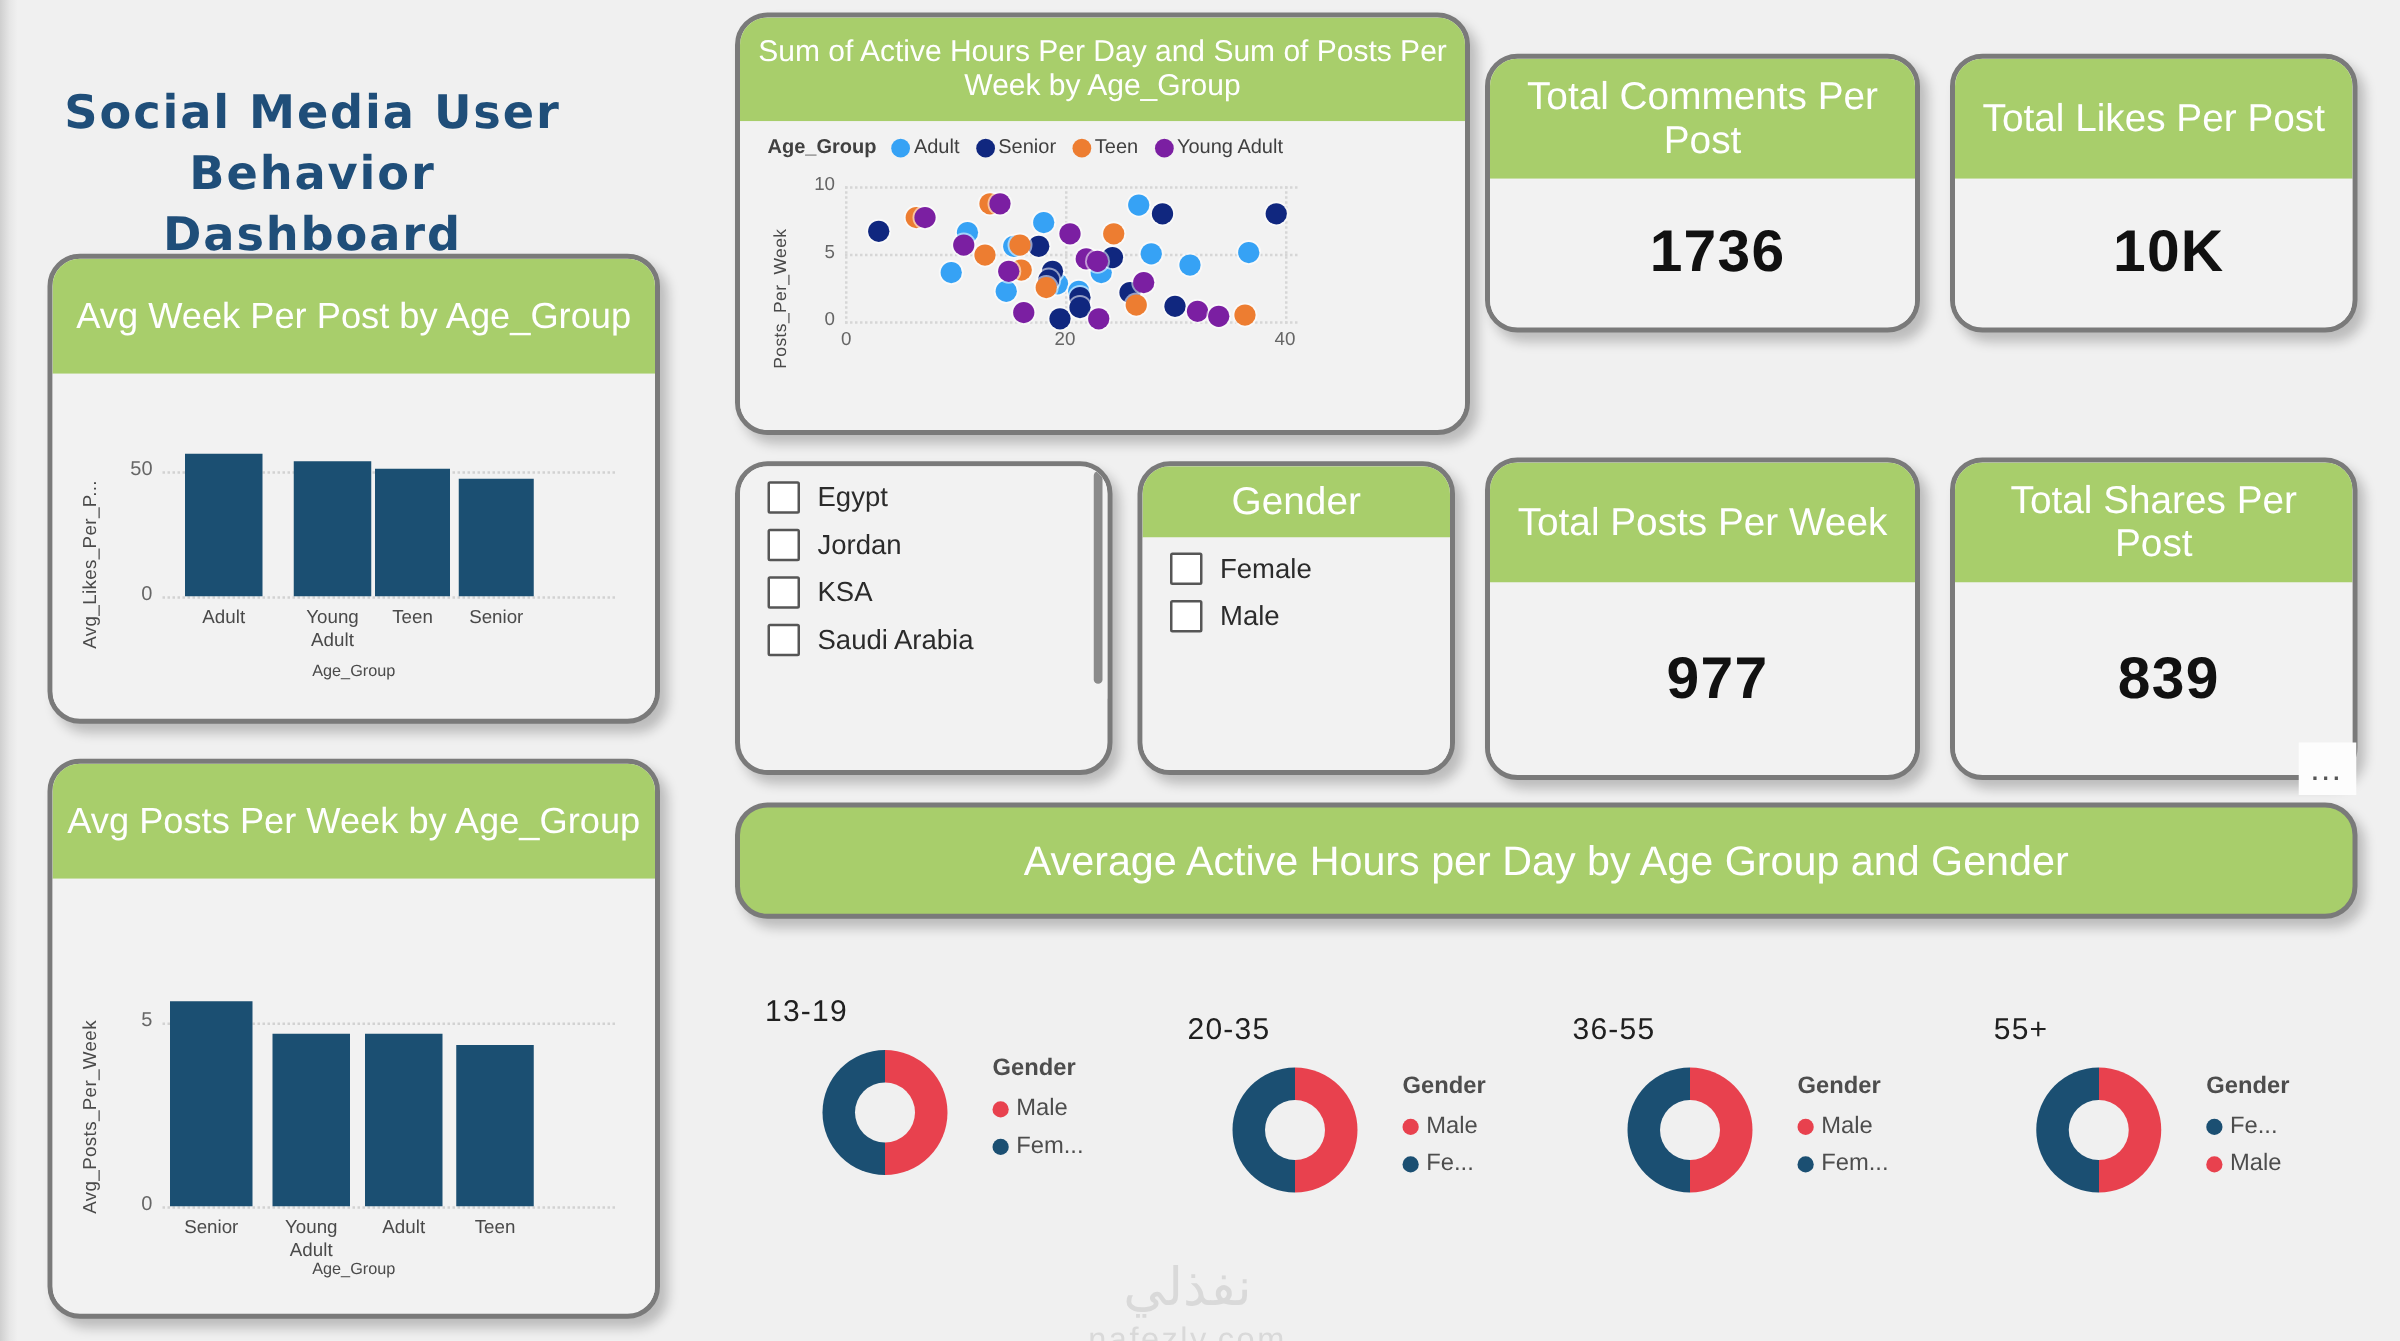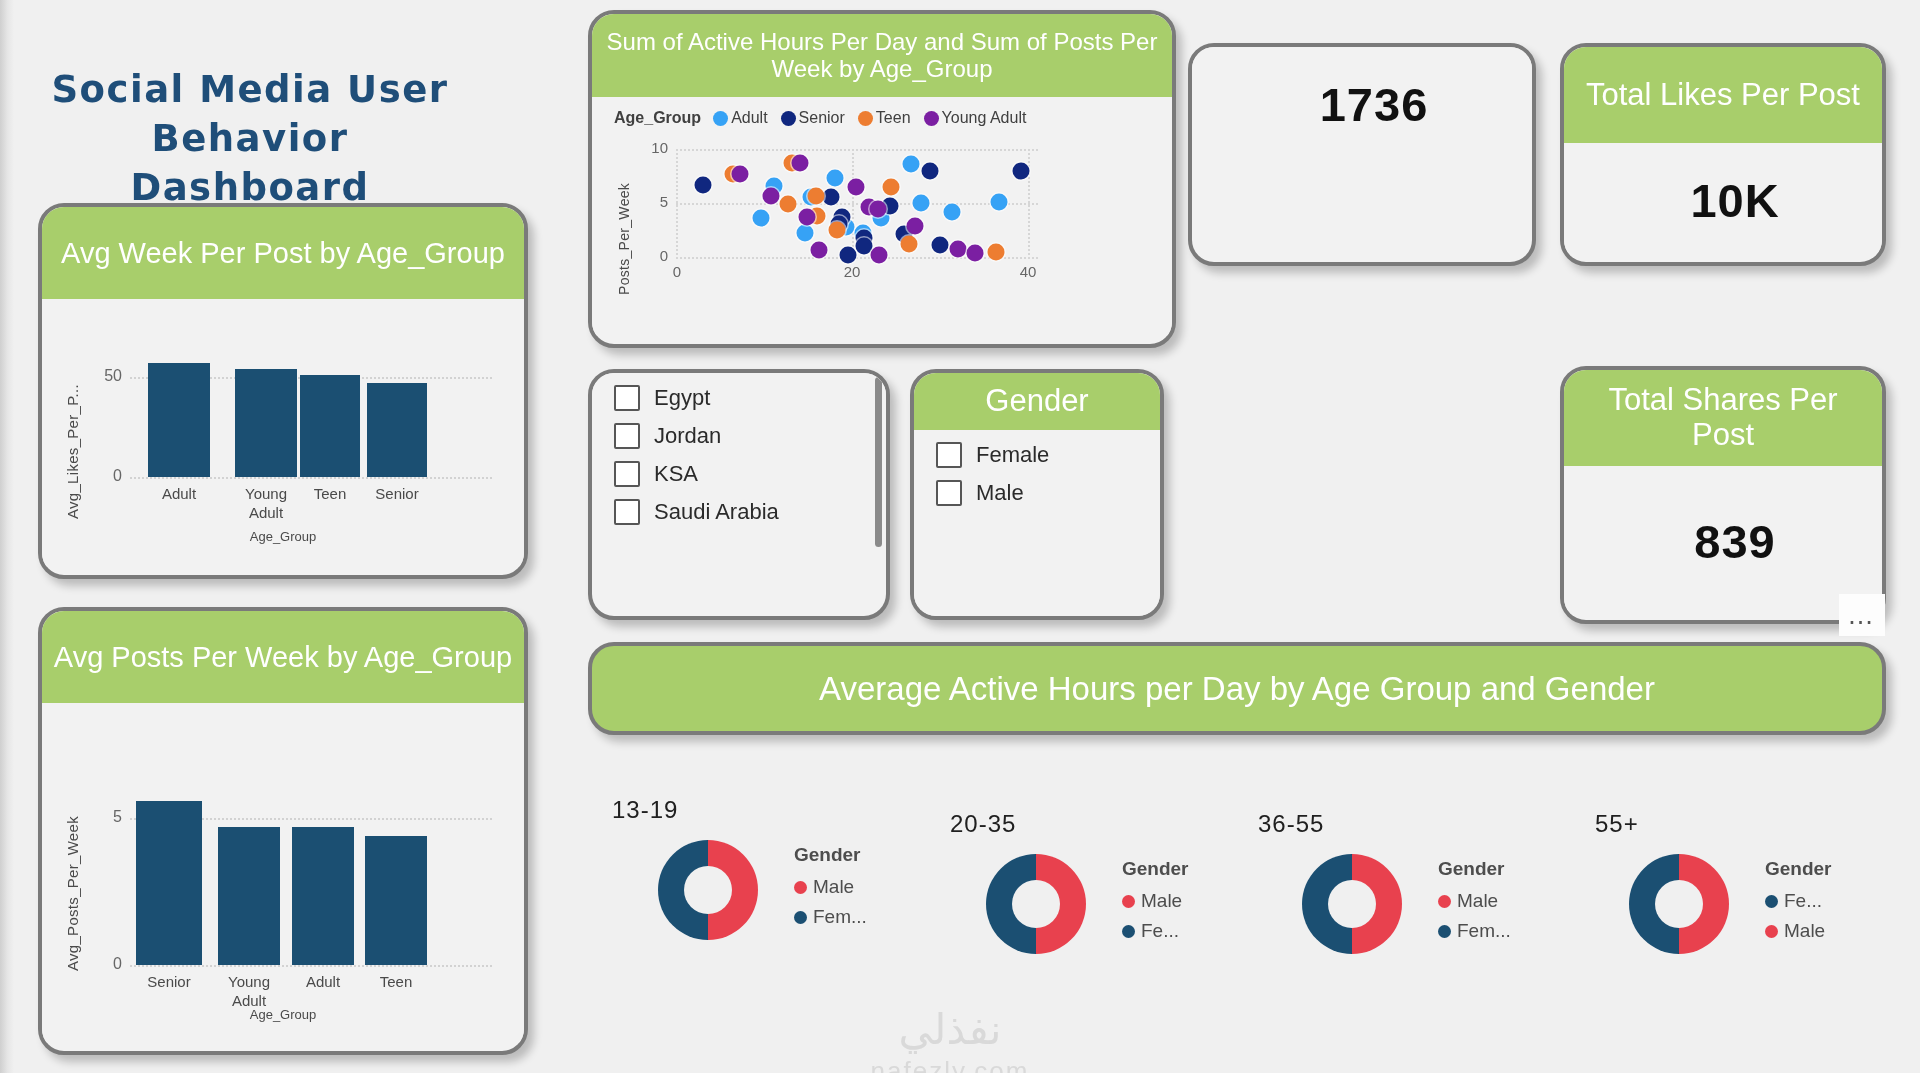--- a/index.html
+++ b/index.html
@@ -262,32 +262,39 @@
           <div class="dot" style="background: rgb(123, 31, 162); left: 299.312px; top: 103.889px;"></div>
         </div>
 
       <div class="ytick" style="left:70px;top:166px;width:30px;text-align:center;font-size:15px;">0</div>
       <div class="ytick" style="left:245px;top:166px;width:30px;text-align:center;font-size:15px;">20</div>
       <div class="ytick" style="left:421px;top:166px;width:30px;text-align:center;font-size:15px;">40</div>
     </div>
   </div>
 
   <div class="card" style="left:1188px;top:43px;width:340px;height:215px;">
+    <div class="card-head" style="height:96px;font-size:31px;">Total Comments Per Post</div>
     <div class="card-body" style="height:115px;display:flex;align-items:center;">
       <div class="kpi-value">1736</div>
     </div>
   </div>
 
   <div class="card" style="left:1560px;top:43px;width:318px;height:215px;">
     <div class="card-head" style="height:96px;font-size:31px;">Total Likes Per Post</div>
     <div class="card-body" style="height:115px;display:flex;align-items:center;">
       <div class="kpi-value">10K</div>
     </div>
   </div>
 
+  <div class="card" style="left:1188px;top:366px;width:340px;height:250px;">
+    <div class="card-head" style="height:96px;font-size:31px;">Total Posts Per Week</div>
+    <div class="card-body" style="height:150px;display:flex;align-items:center;">
+      <div class="kpi-value">977</div>
+    </div>
+  </div>
 
   <div class="card" style="left:1560px;top:366px;width:318px;height:250px;">
     <div class="card-head" style="height:96px;font-size:31px;">Total Shares Per Post</div>
     <div class="card-body" style="height:150px;display:flex;align-items:center;">
       <div class="kpi-value">839</div>
     </div>
   </div>
 
   <div class="ellipsis" style="left:1839px;top:594px;">…</div>
 

